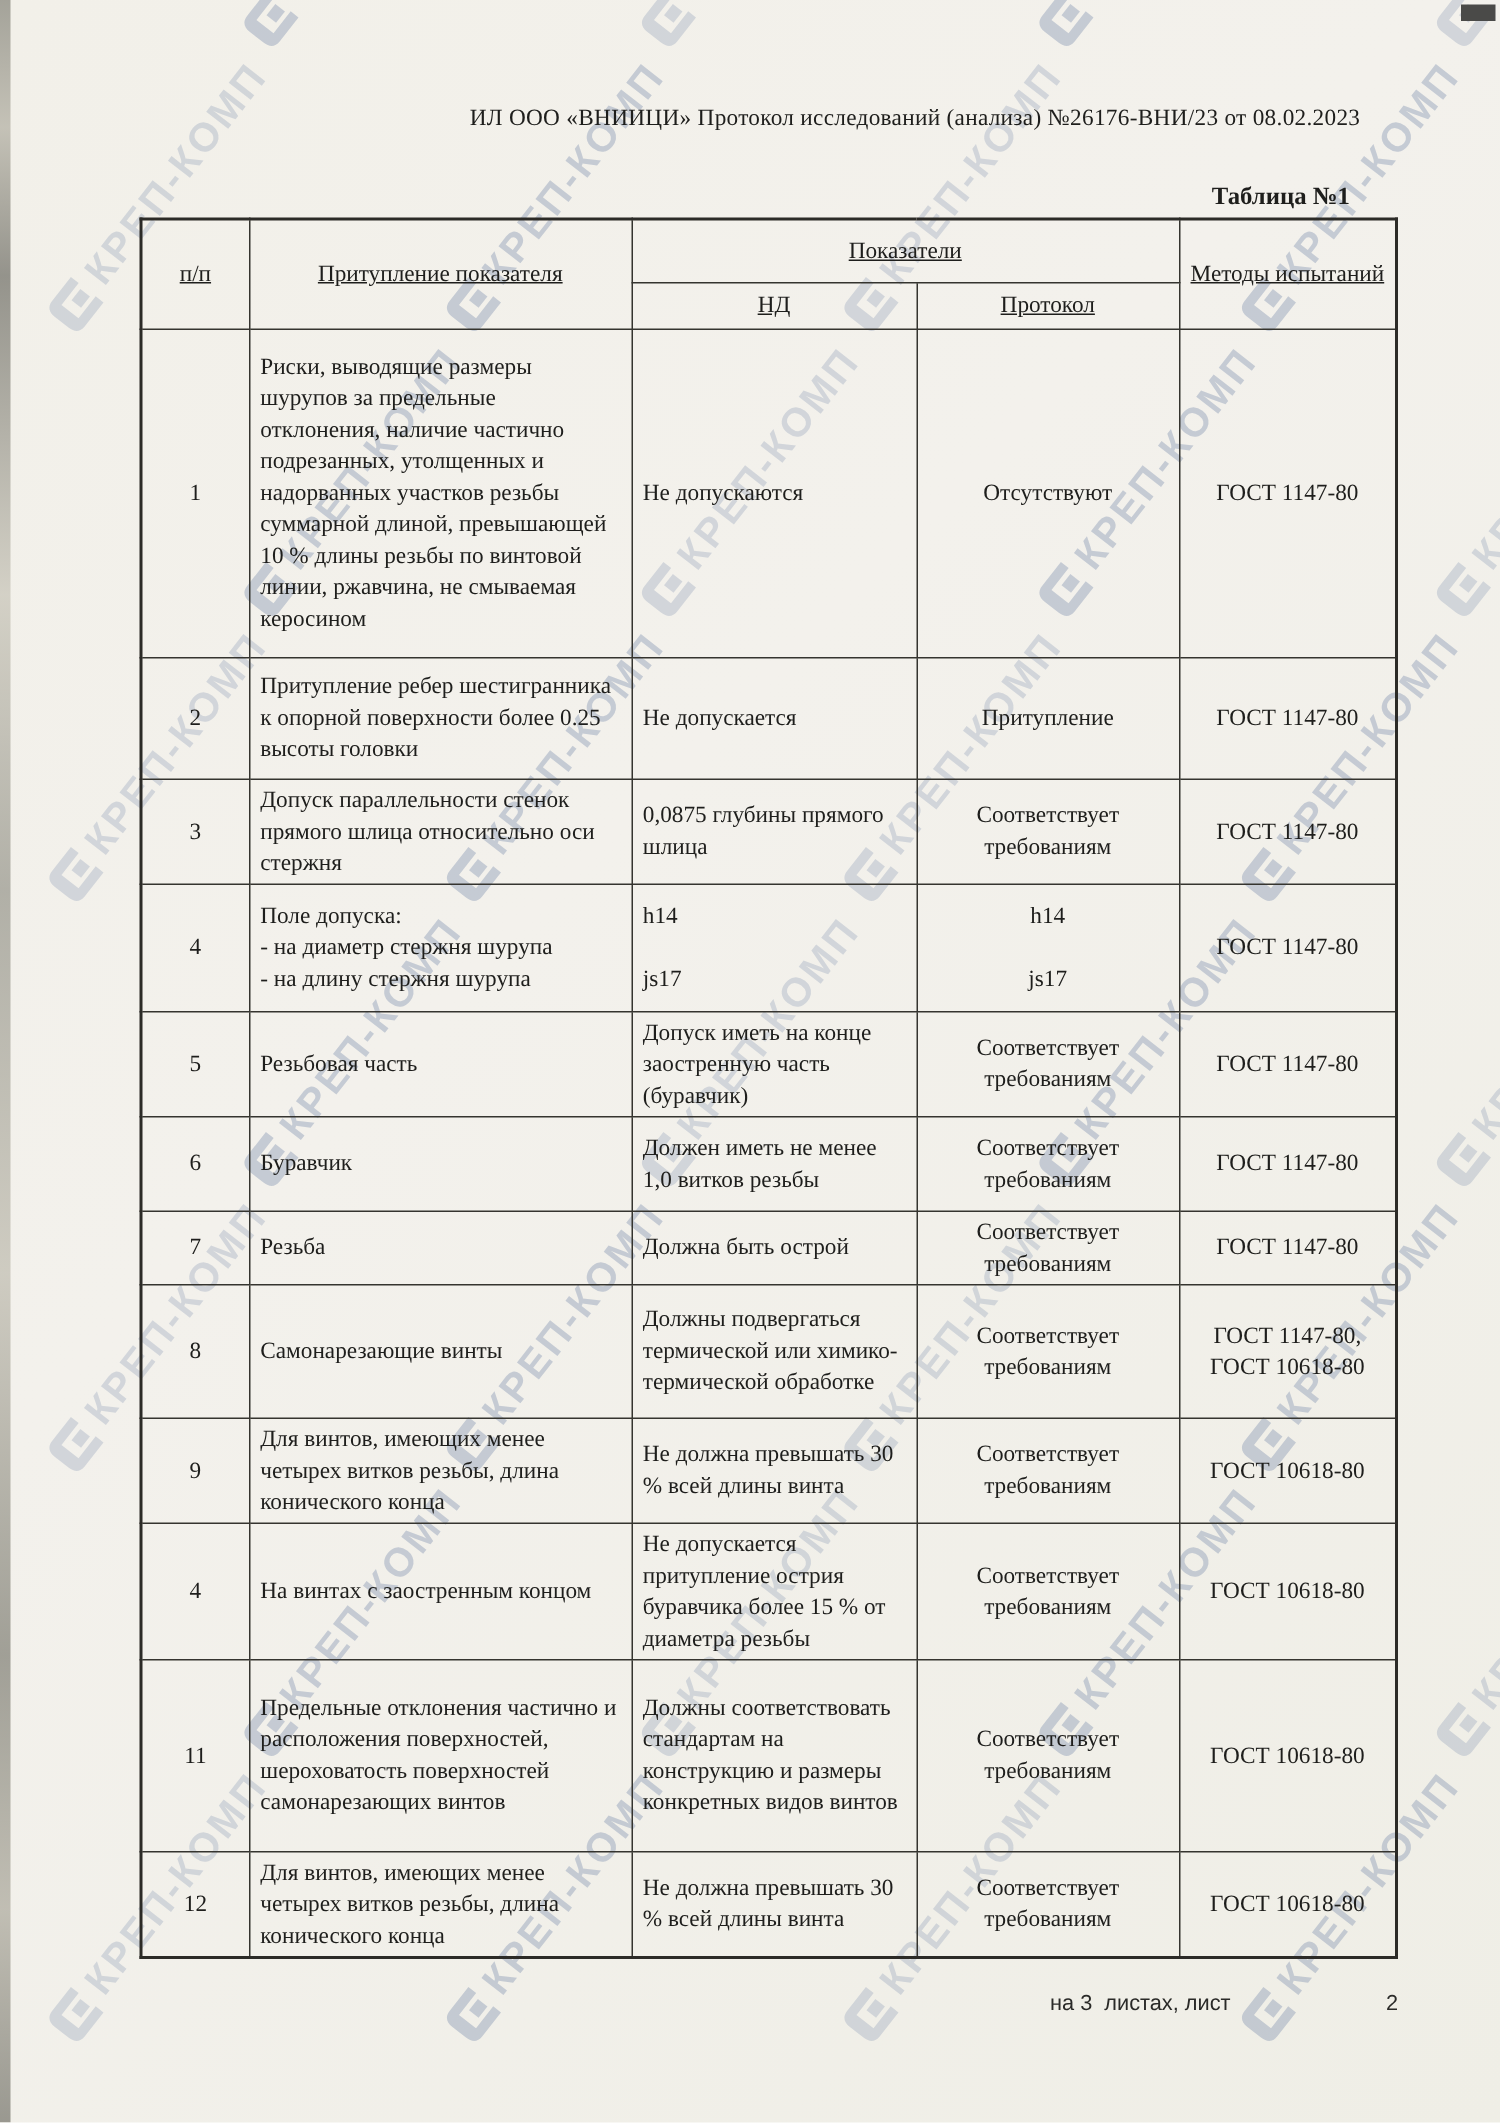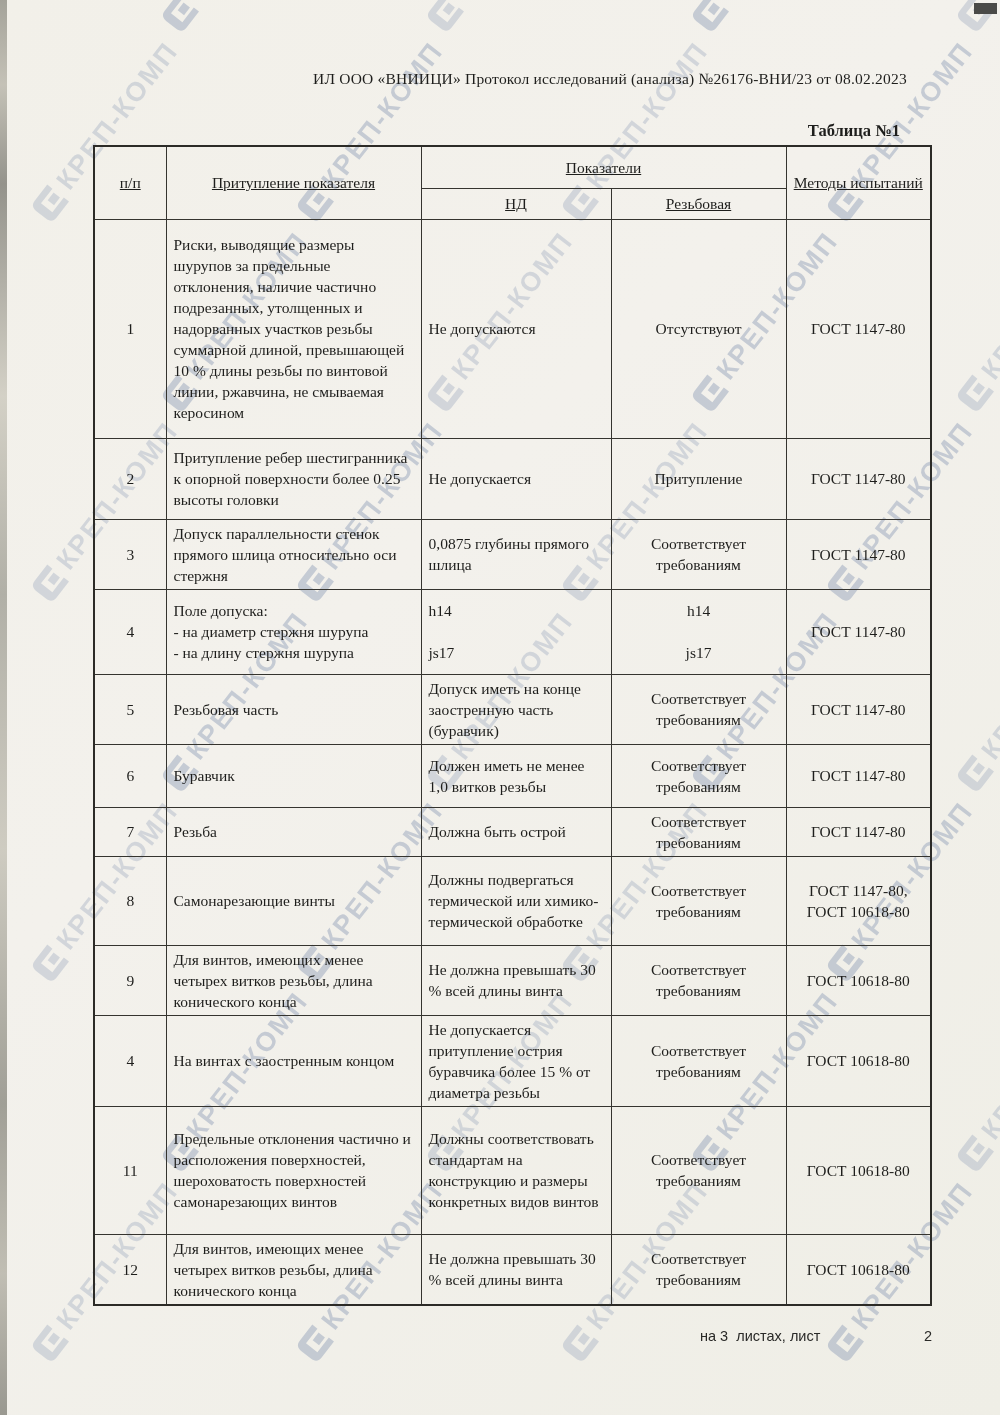--- a/index.html
+++ b/index.html
@@ -312,21 +312,21 @@
     </colgroup>
     <thead>
       <tr style="height:42px">
         <th rowspan="2">п/п</th>
         <th rowspan="2">Притупление показателя</th>
         <th colspan="2">Показатели</th>
         <th rowspan="2">Методы испытаний</th>
       </tr>
       <tr style="height:31px">
         <th>НД</th>
-        <th>Резьбовая</th>
+        <th>Протокол</th>
       </tr>
     </thead>
     <tbody>
         <tr style="height: 219px;">
           <td class="c-num">1</td>
           <td class="c-name">Риски, выводящие размеры шурупов за предельные отклонения, наличие частично подрезанных, утолщенных и надорванных участков резьбы суммарной длиной, превышающей 10 % длины резьбы по винтовой линии, ржавчина, не смываемая керосином</td>
           <td class="c-nd">Не допускаются</td>
           <td class="c-test">Отсутствуют</td>
           <td class="c-meth">ГОСТ 1147-80</td>
         </tr>

